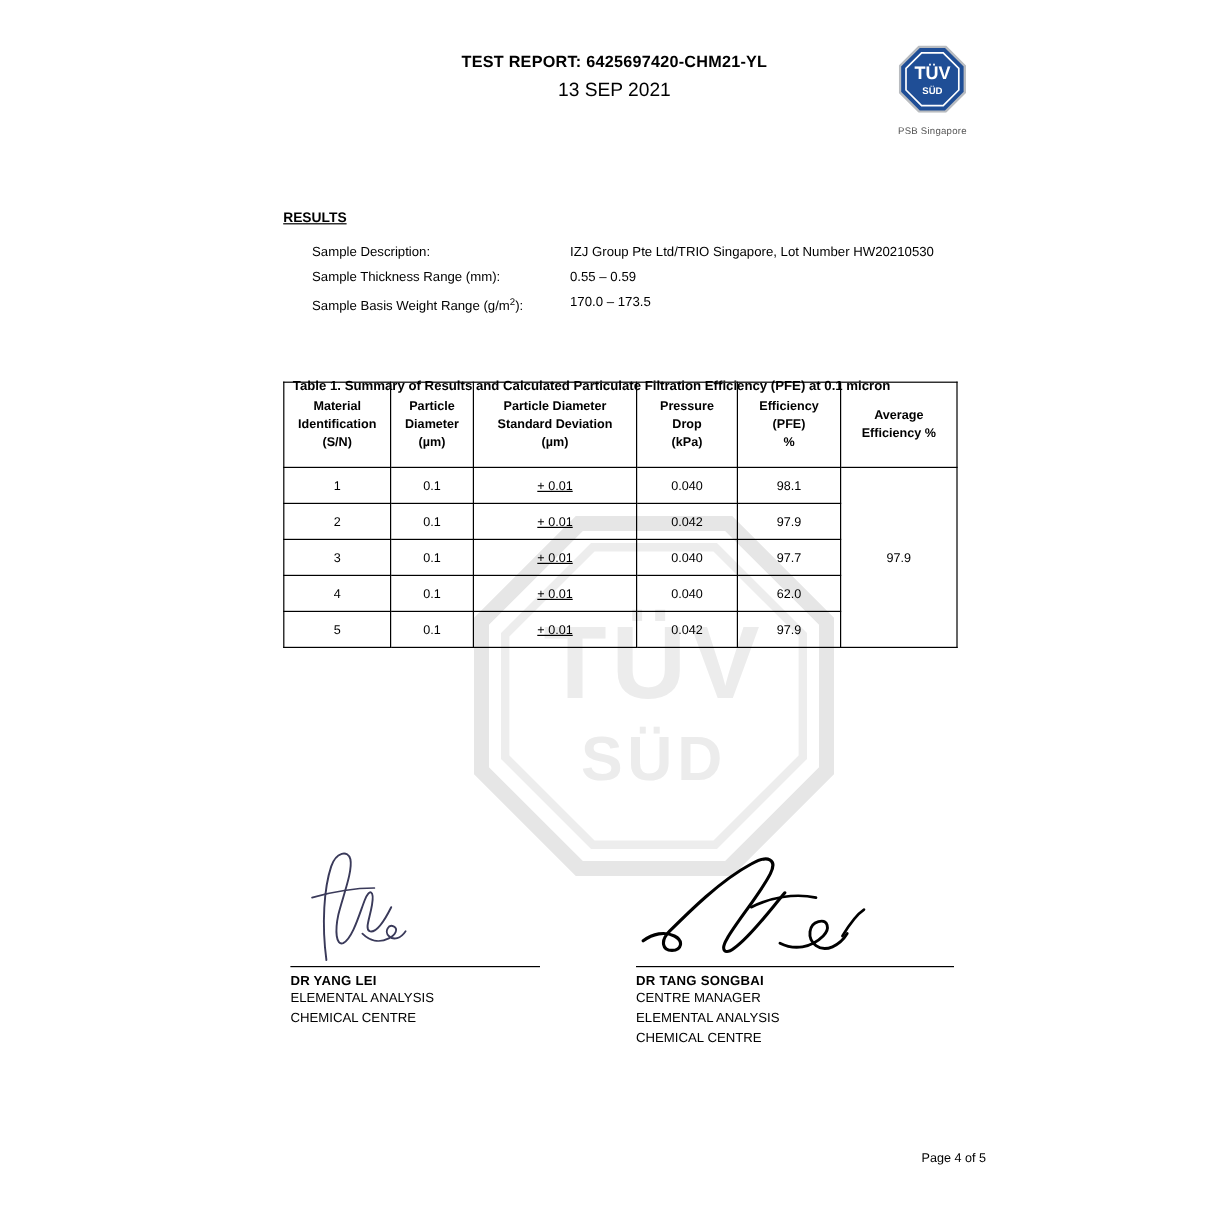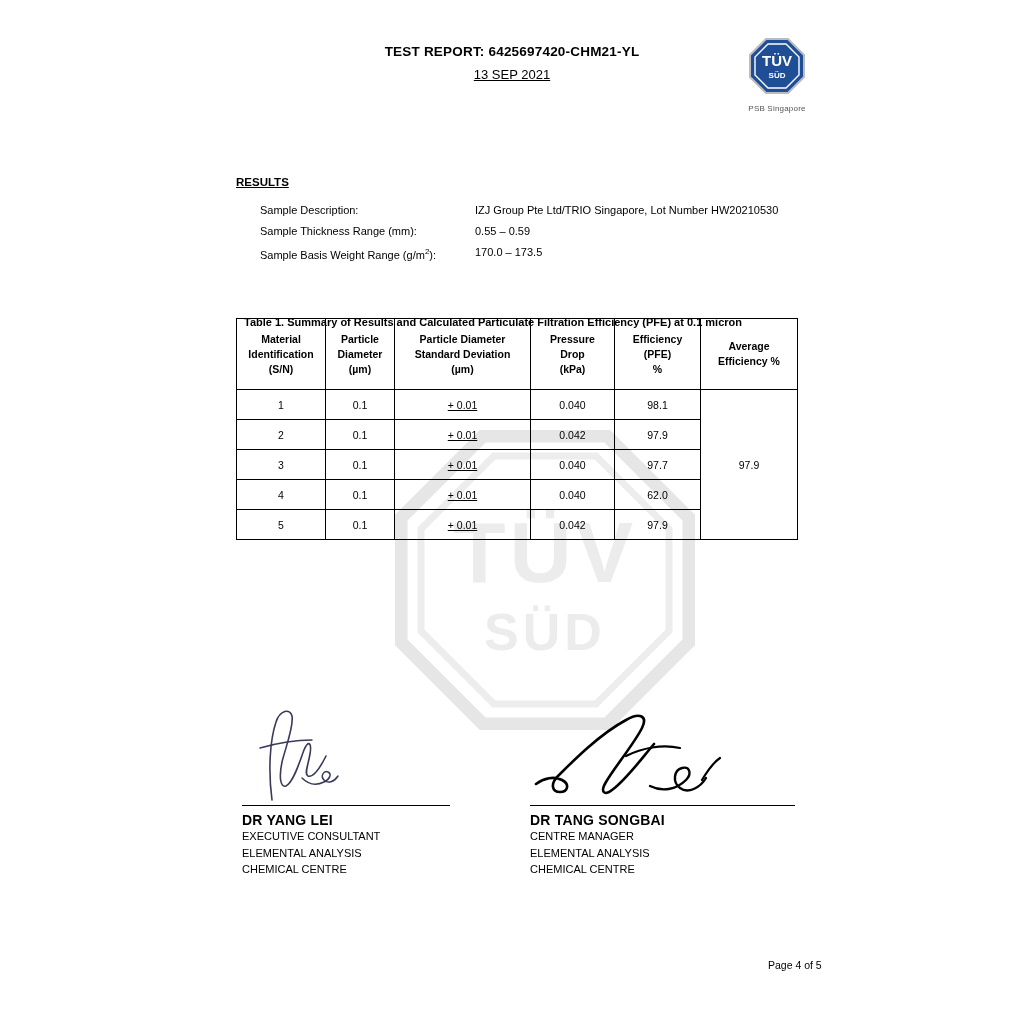--- a/index.html
+++ b/index.html
@@ -42,23 +42,22 @@
     width: 1024px;
     text-align: center;
     z-index: 2;
   }
   .report-title {
     font-size: 13.5px;
     font-weight: bold;
     letter-spacing: 0.2px;
   }
   .report-date {
-    font-size: 13px;
+    font-size: 16px;
     margin-top: 8px;
-    text-decoration: underline;
   }
 
   
   .tuv-logo {
     position: absolute;
     left: 742px;
     top: 38px;
     width: 70px;
     text-align: center;
     z-index: 2;
@@ -155,21 +154,21 @@
   .sig-right { left: 530px; top: 700px; }
 
   .sig-draw { height: 105px; width: 265px; position: relative; }
   .sig-line {
     width: 208px;
     border-bottom: 1px solid #000;
     margin-top: 0px;
   }
   .sig-line.wide { width: 265px; }
   .sig-name {
-    font-size: 14px;
+    font-size: 11px;
     font-weight: bold;
     margin-top: 6px;
     letter-spacing: 0.2px;
   }
   .sig-role {
     font-size: 11px;
     line-height: 16.5px;
   }
 
   
@@ -306,21 +305,20 @@
   <div class="sig-block sig-left">
     <div class="sig-draw">
       <svg width="210" height="105" viewBox="0 0 210 105">
         <path d="M30 100 C26 70 28 40 34 22 C38 10 48 8 50 16 C52 26 44 46 40 62 C37 76 38 88 44 86 C52 82 58 60 62 50 C66 40 70 42 68 54 C66 66 62 74 66 76 C72 78 80 64 84 56" fill="none" stroke="#3a3a5a" stroke-width="1.6" stroke-linecap="round"></path>
         <path d="M18 48 C32 44 52 40 70 40" fill="none" stroke="#3a3a5a" stroke-width="1.4" stroke-linecap="round"></path>
         <path d="M60 78 C66 84 74 86 82 82 C88 79 90 74 86 72 C82 70 78 76 82 80 C86 84 92 82 96 76" fill="none" stroke="#3a3a5a" stroke-width="1.5" stroke-linecap="round"></path>
       </svg>
     </div>
     <div class="sig-line"></div>
     <div class="sig-name">DR YANG LEI</div>
-    <div class="sig-role">EXECUTIVE CONSULTANT</div>
     <div class="sig-role">ELEMENTAL ANALYSIS</div>
     <div class="sig-role">CHEMICAL CENTRE</div>
   </div>
 
   <div class="sig-block sig-right">
     <div class="sig-draw">
       <svg width="265" height="105" viewBox="0 0 265 105">
         <path d="M6 84 C14 78 24 76 32 80 C40 84 38 92 30 92 C22 92 20 84 28 76 C44 60 70 34 96 20 C110 12 118 16 112 28 C104 44 84 68 76 82 C70 92 74 96 82 90 C96 80 112 58 124 44" fill="none" stroke="#000000" stroke-width="2.6" stroke-linecap="round"></path>
         <path d="M96 56 C112 48 132 44 150 48" fill="none" stroke="#000000" stroke-width="2.2" stroke-linecap="round"></path>
         <path d="M120 86 C132 92 146 90 156 80 C162 74 160 66 152 68 C144 70 142 82 150 88 C158 94 170 88 176 78" fill="none" stroke="#000000" stroke-width="2.4" stroke-linecap="round"></path>

